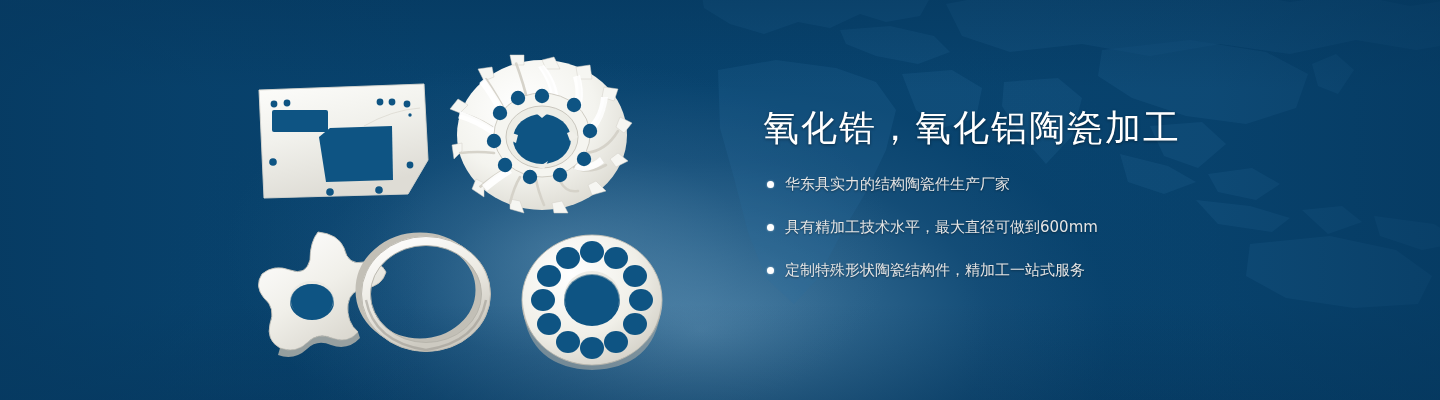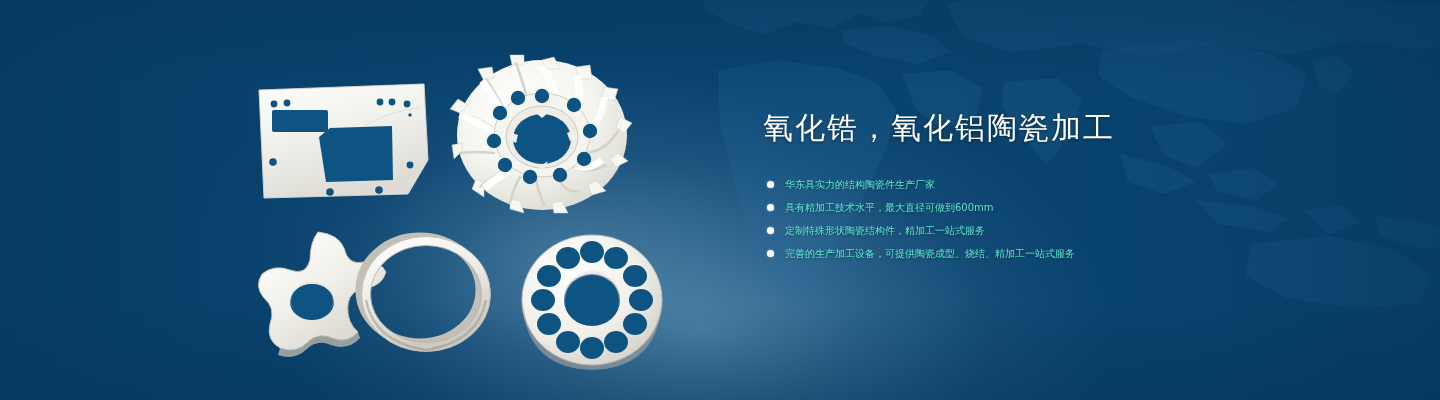--- a/index.html
+++ b/index.html
@@ -59,38 +59,39 @@
   .parts{ position:absolute; inset:0; }
   .parts svg{ position:absolute; overflow:visible; }
 
   
   .copy{
     position:absolute;
     left:763px; top:108px;
     width:560px;
   }
   .headline{
-    font-size:30px;
+    font-size:36px;
     line-height:40px;
     letter-spacing:2px;
     color:#ffffff;
     font-weight:400;
     text-shadow:0 1px 3px rgba(0,0,0,0.45);
     white-space:nowrap;
   }
   .bullets{ list-style:none; margin-top:25px; }
   .bullet{
     position:relative;
     padding-left:22px;
     height:23px;
     line-height:23px;
-    font-size:10px;
-    color:#5eead4;
+    font-size:15px;
+    color:#e5e5e5;
     white-space:nowrap;
     text-shadow:0 1px 2px rgba(0,0,0,0.40);
+    margin-top:20px;
   }
   .dot{
     position:absolute;
     left:4px; top:8px;
     width:7px; height:7px;
     border-radius:50%;
     background:#ffffff;
     box-shadow:0 0 2px rgba(255,255,255,0.6);
   }
 </style>
@@ -347,20 +348,16 @@
         <span>华东具实力的结构陶瓷件生产厂家</span>
       </li>
       <li class="bullet">
         <span class="dot"></span>
         <span>具有精加工技术水平，最大直径可做到600mm</span>
       </li>
       <li class="bullet">
         <span class="dot"></span>
         <span>定制特殊形状陶瓷结构件，精加工一站式服务</span>
       </li>
-      <li class="bullet">
-        <span class="dot"></span>
-        <span>完善的生产加工设备，可提供陶瓷成型、烧结、精加工一站式服务</span>
-      </li>
     </ul>
   </div>
 
 </div>
 
 </body></html>

